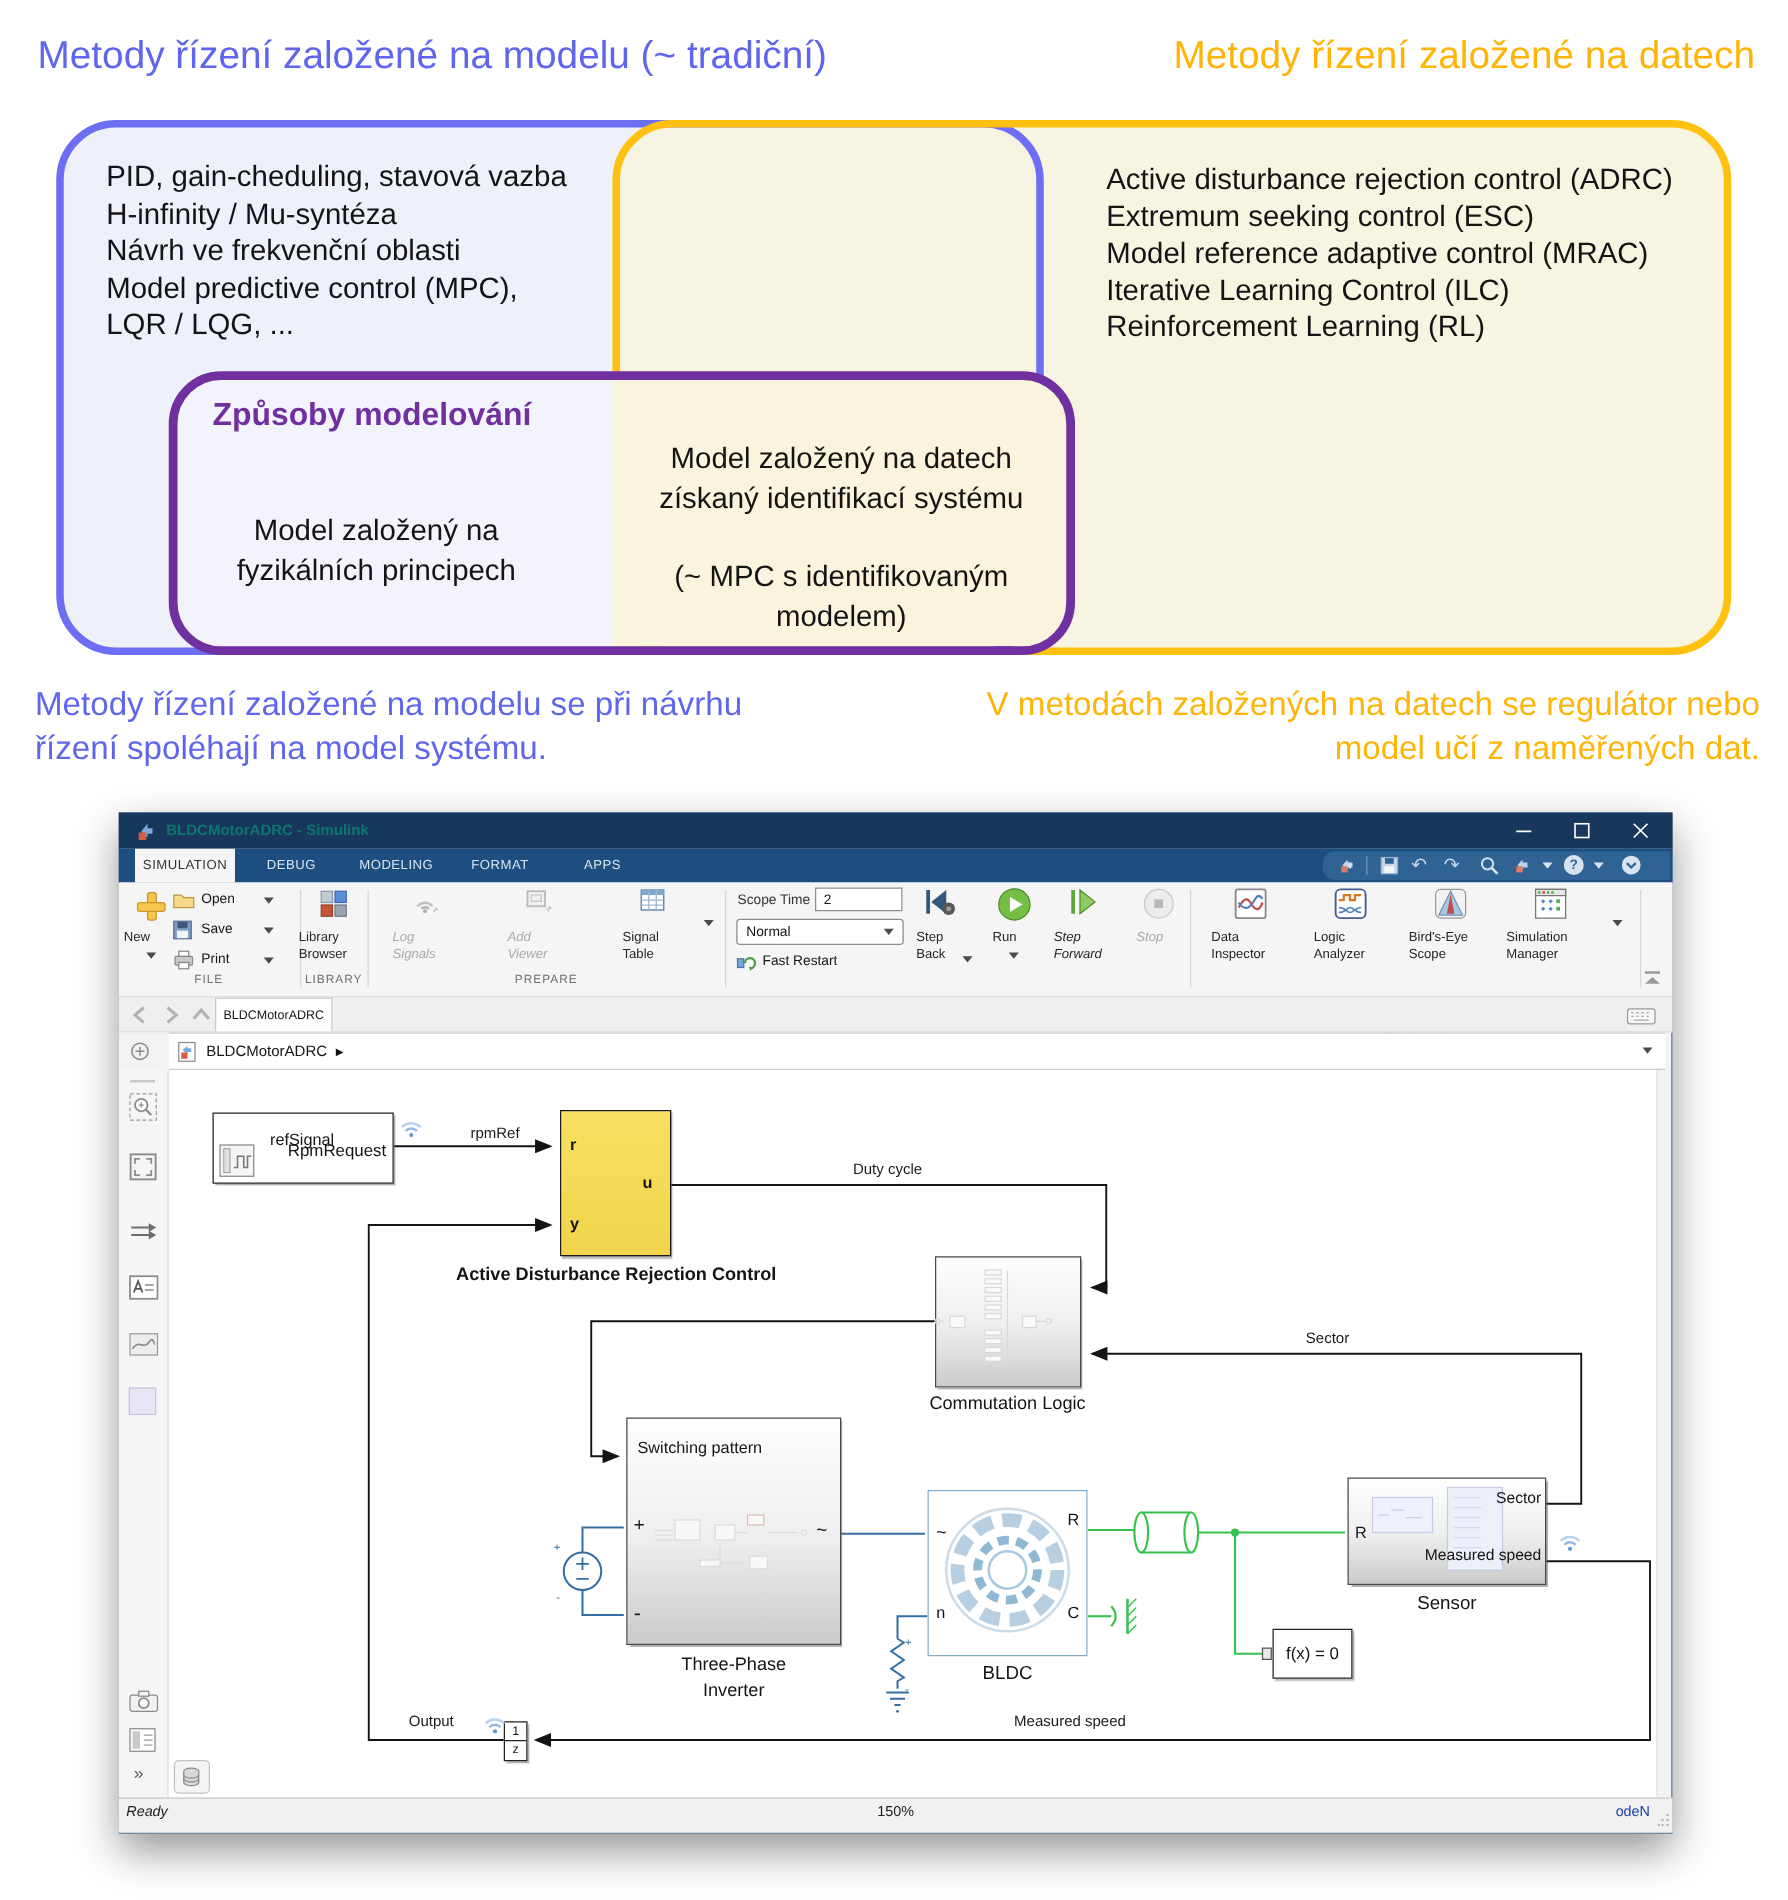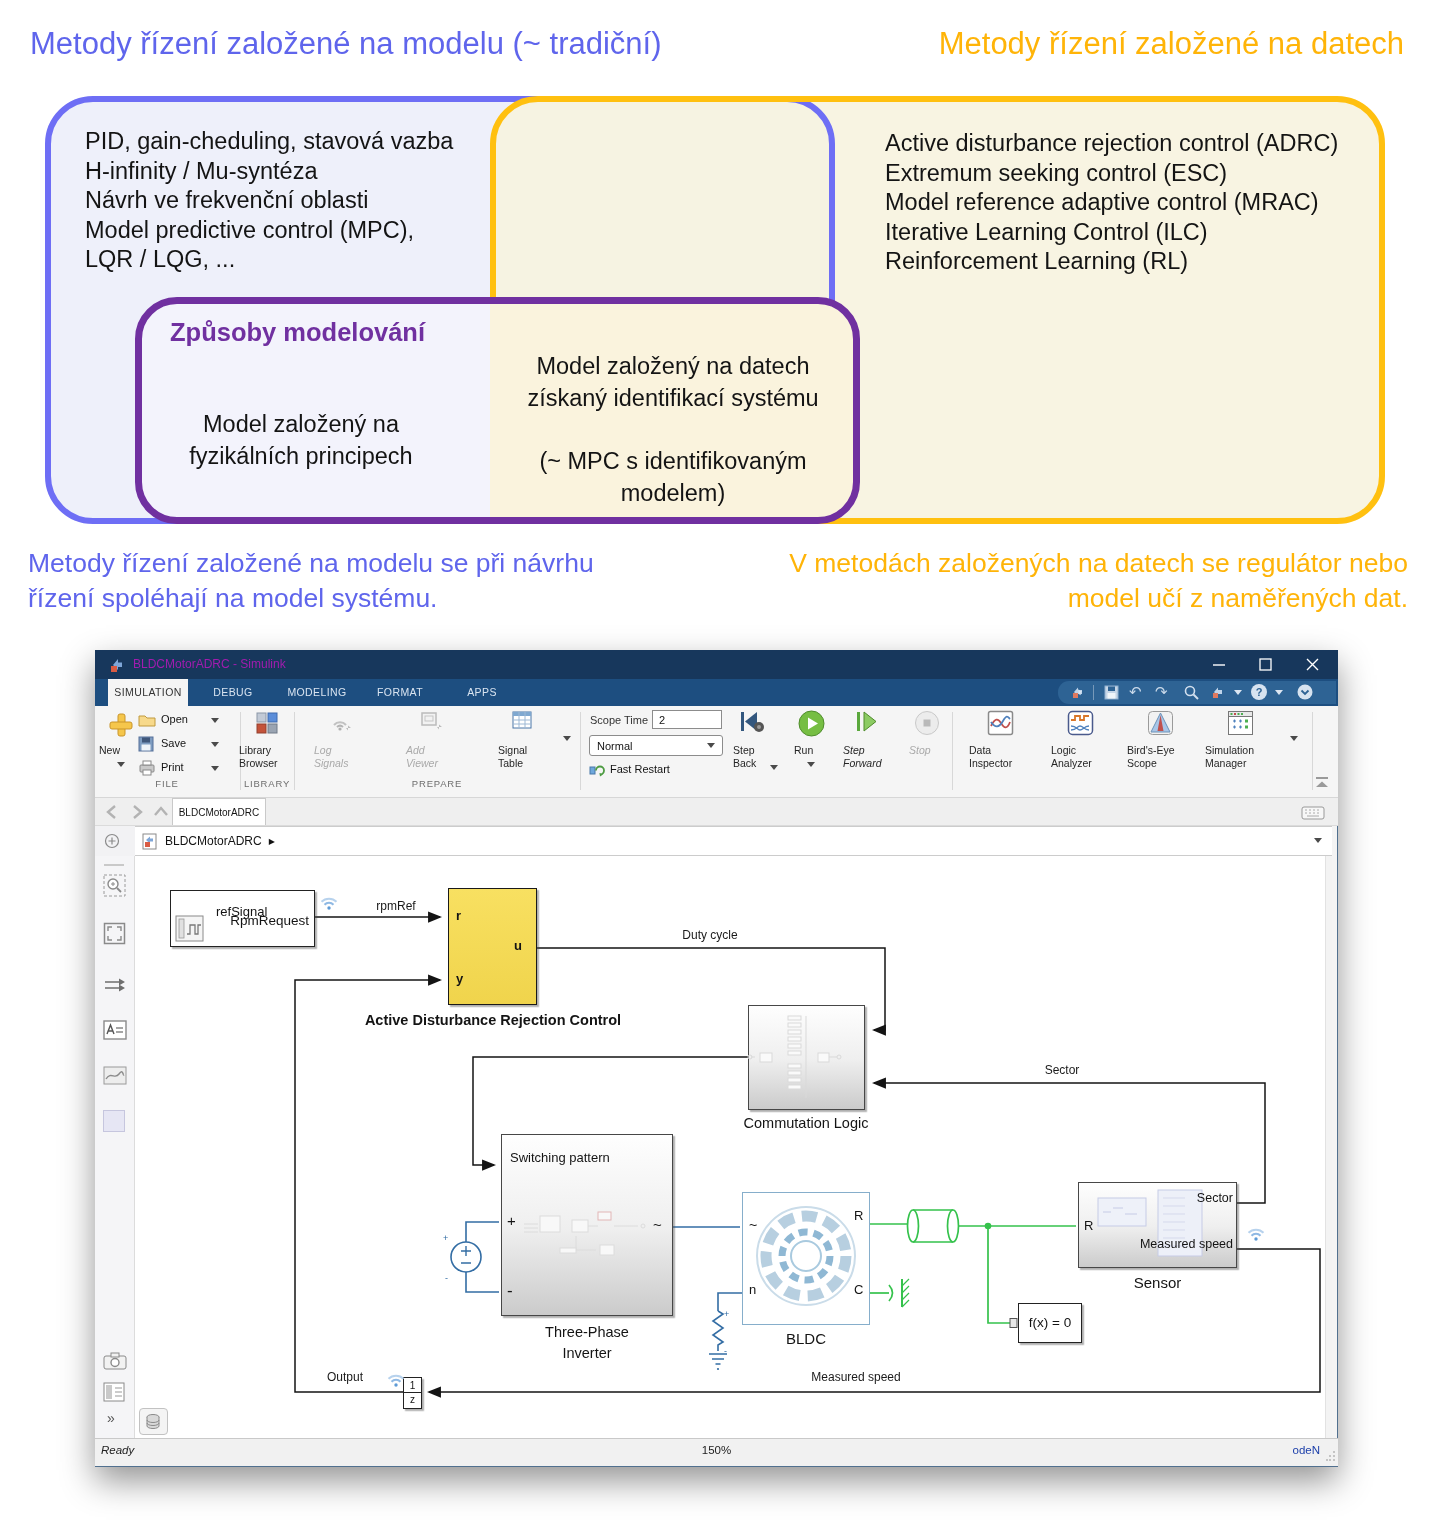--- a/index.html
+++ b/index.html
@@ -58,21 +58,21 @@
   <div class="abs" style="left:28px;top:546px;width:592px;font-size:26.5px;line-height:35px;color:#5F65EC;">Metody řízení založené na modelu se při návrhu řízení spoléhají na model systému.</div>
   <div class="abs" style="right:22px;top:546px;width:628px;font-size:26.5px;line-height:35px;color:#FFB408;text-align:right;">V metodách založených na datech se regulátor nebo model učí z naměřených dat.</div>
 
   <div class="abs" style="left:95px;top:650px;width:1243px;height:817px;background:#F4F4F4;border:1px solid #51708F;box-shadow:0 14px 32px rgba(0,0,0,.42);box-sizing:border-box;"></div>
 
   <div class="abs" style="left:95px;top:650px;width:1243px;height:29px;background:#17375C;"></div>
   <svg class="abs" style="left:108px;top:656px;" width="17" height="17">
     <path d="M5,9 L10,3 L10,6.5 L14,6.5 L14,11 L10,11 L10,14 Z" fill="#7EA6D8"></path>
     <rect x="3" y="10" width="6" height="6" fill="#D95B43"></rect>
   </svg>
-  <div class="abs" style="left:133px;top:657px;font-size:12px;color:#a21caf;">BLDCMotorADRC - Simulink</div>
+  <div class="abs" style="left:133px;top:657px;font-size:12px;color:#0f766e;font-weight:bold;">BLDCMotorADRC - Simulink</div>
   <div class="abs" style="left:1196px;top:650px;width:46px;height:29px;">
     <svg width="46" height="29">
         <line x1="17" y1="15" x2="29" y2="15" stroke="#fff" stroke-width="1.4"></line>
       </svg></div>
   <div class="abs" style="left:1242px;top:650px;width:46px;height:29px;">
     <svg width="46" height="29">
         <rect x="18" y="9" width="11" height="11" fill="none" stroke="#fff" stroke-width="1.3"></rect>
       </svg></div>
   <div class="abs" style="left:1288px;top:650px;width:49px;height:29px;">
     <svg width="49" height="29">

